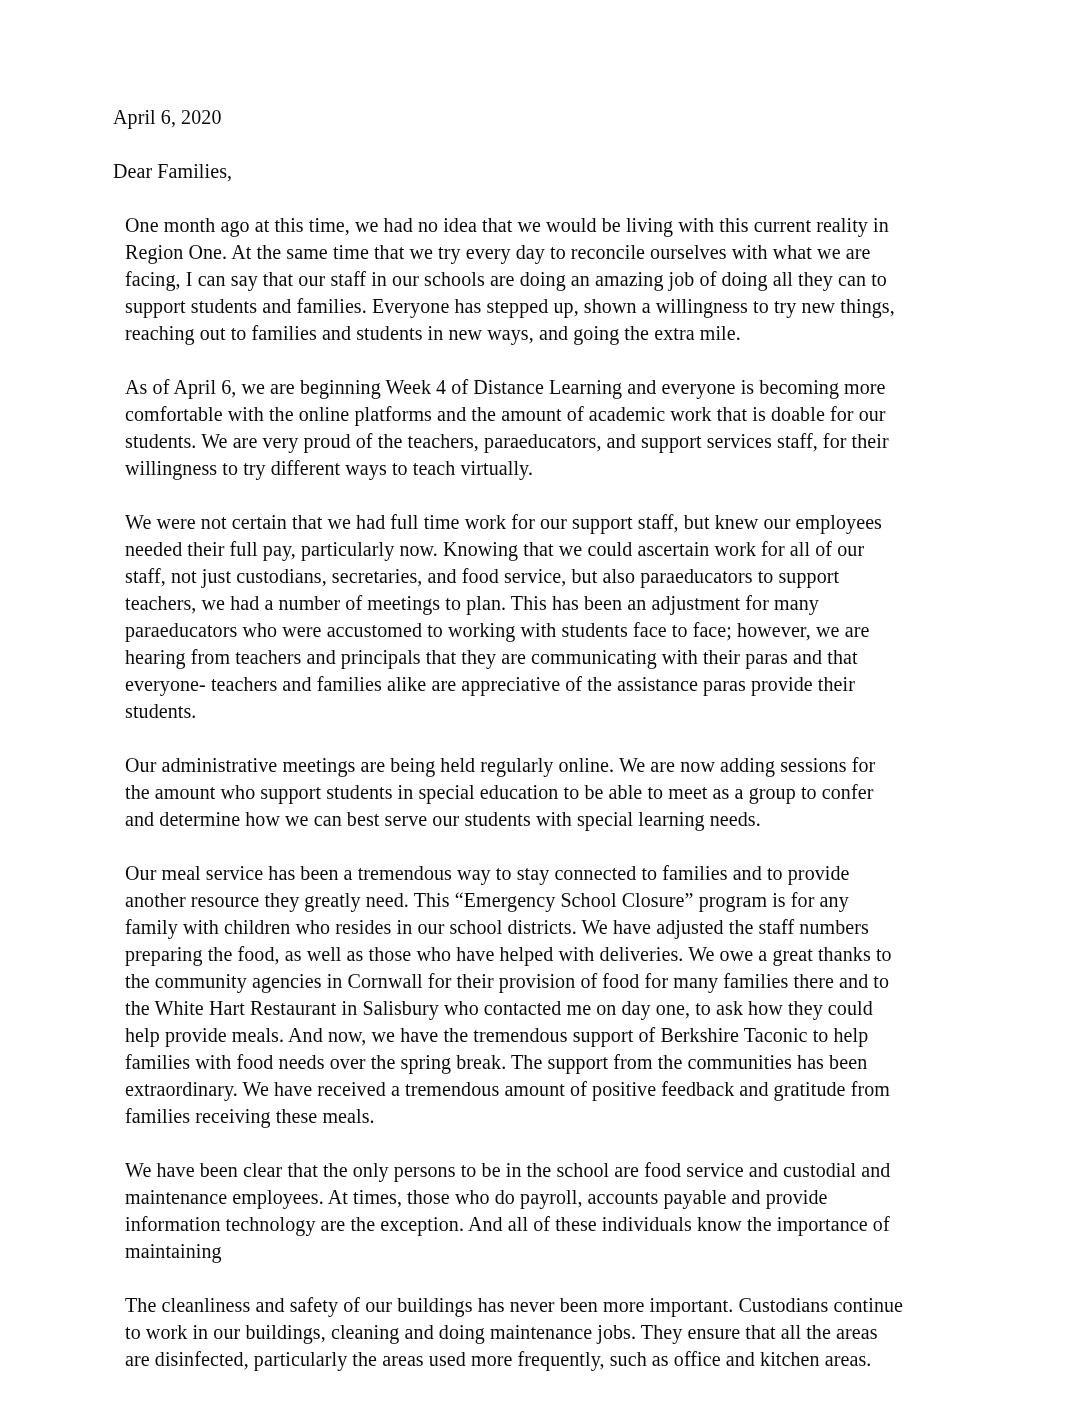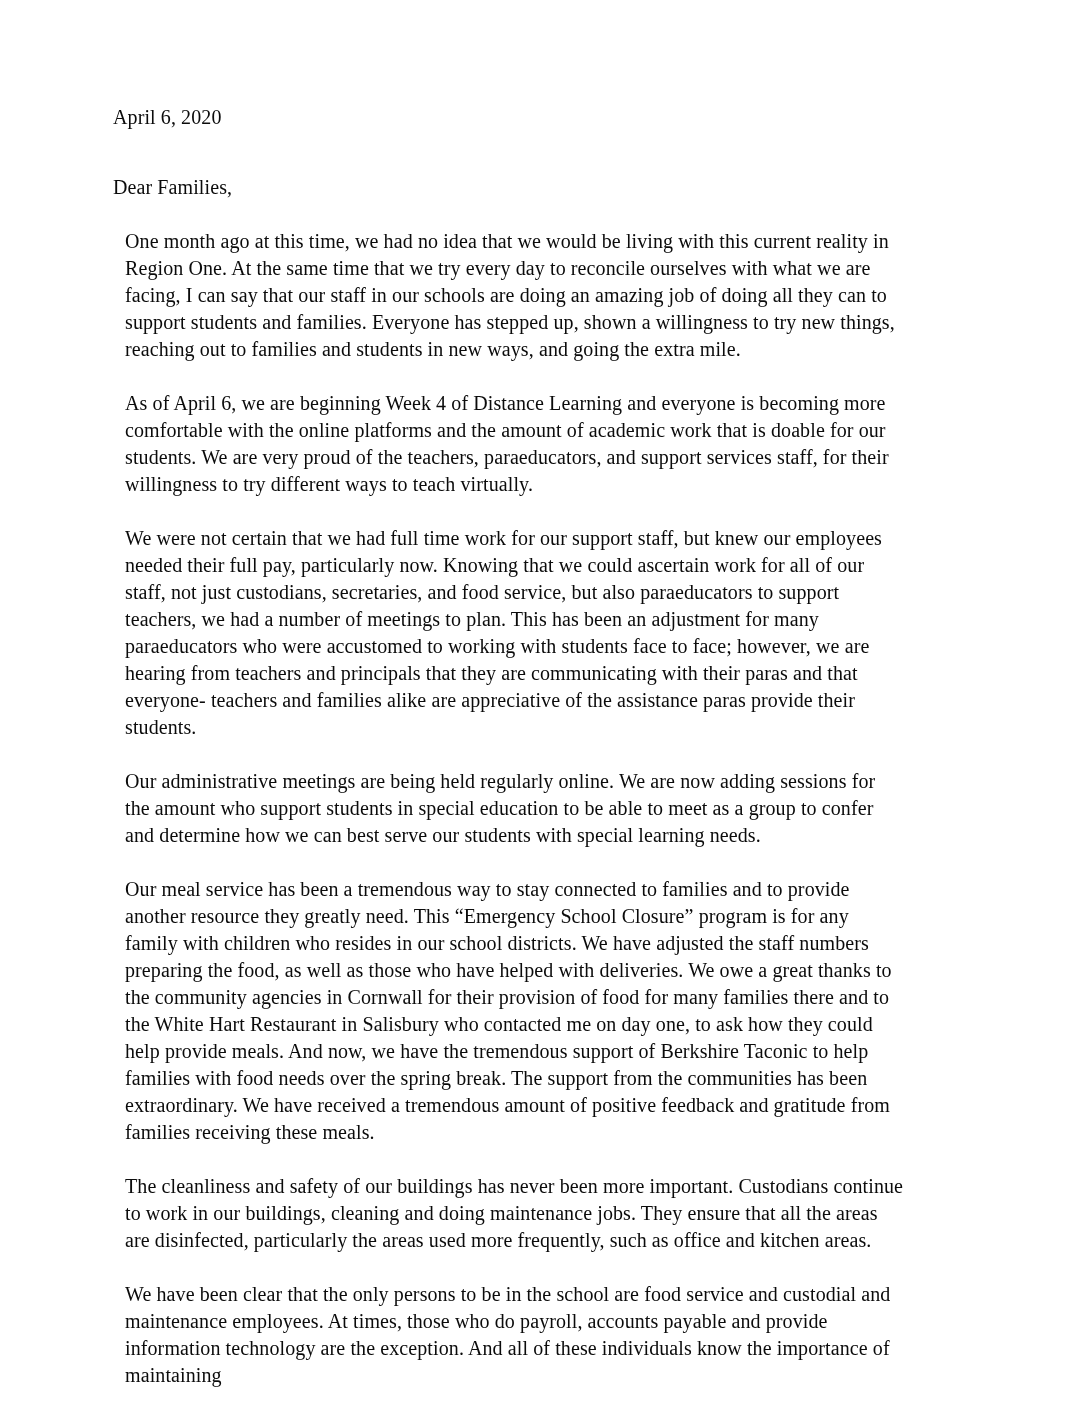--- a/index.html
+++ b/index.html
@@ -23,34 +23,34 @@
     line-height: 27px;
     color: #0b0b0b;
     letter-spacing: 0.1px;
     text-rendering: optimizeLegibility;
   }
   .letter-body .date,
   .letter-body .salutation {
     margin: 0;
   }
   .letter-body .salutation {
-    margin-top: 43px;
+    margin-top: 27px;
   }
   .letter-body p.para {
     margin: 27px 0 0 12px;
   }
 </style>
 </head>
 <body>
 
 <div class="page">
   <div class="letter-body">
     <div class="date">April 6, 2020</div>
     <div class="salutation">Dear Families,</div>
     <p class="para">One month ago at this time, we had no idea that we would be living with this current reality in Region One. At the same time that we try every day to reconcile ourselves with what we are facing, I can say that our staff in our schools are doing an amazing job of doing all they can to support students and families. Everyone has stepped up, shown a willingness to try new things, reaching out to families and students in new ways, and going the extra mile.</p>
     <p class="para">As of April 6, we are beginning Week 4 of Distance Learning and everyone is becoming more comfortable with the online platforms and the amount of academic work that is doable for our students. We are very proud of the teachers, paraeducators, and support services staff, for their willingness to try different ways to teach virtually.</p>
     <p class="para">We were not certain that we had full time work for our support staff, but knew our employees needed their full pay, particularly now. Knowing that we could ascertain work for all of our staff, not just custodians, secretaries, and food service, but also paraeducators to support teachers, we had a number of meetings to plan. This has been an adjustment for many paraeducators who were accustomed to working with students face to face; however, we are hearing from teachers and principals that they are communicating with their paras and that everyone- teachers and families alike are appreciative of the assistance paras provide their students.</p>
     <p class="para">Our administrative meetings are being held regularly online. We are now adding sessions for the amount who support students in special education to be able to meet as a group to confer and determine how we can best serve our students with special learning needs.</p>
     <p class="para">Our meal service has been a tremendous way to stay connected to families and to provide another resource they greatly need. This “Emergency School Closure” program is for any family with children who resides in our school districts. We have adjusted the staff numbers preparing the food, as well as those who have helped with deliveries. We owe a great thanks to the community agencies in Cornwall for their provision of food for many families there and to the White Hart Restaurant in Salisbury who contacted me on day one, to ask how they could help provide meals. And now, we have the tremendous support of Berkshire Taconic to help families with food needs over the spring break. The support from the communities has been extraordinary. We have received a tremendous amount of positive feedback and gratitude from families receiving these meals.</p>
+    <p class="para">We have been clear that the only persons to be in the school are food service and custodial and maintenance employees. At times, those who do payroll, accounts payable and provide information technology are the exception. And all of these individuals know the importance of maintaining</p>
     <p class="para">The cleanliness and safety of our buildings has never been more important. Custodians continue to work in our buildings, cleaning and doing maintenance jobs. They ensure that all the areas are disinfected, particularly the areas used more frequently, such as office and kitchen areas.</p>
-    <p class="para">We have been clear that the only persons to be in the school are food service and custodial and maintenance employees. At times, those who do payroll, accounts payable and provide information technology are the exception. And all of these individuals know the importance of maintaining</p>
   </div>
 </div>
 
 </body></html>

